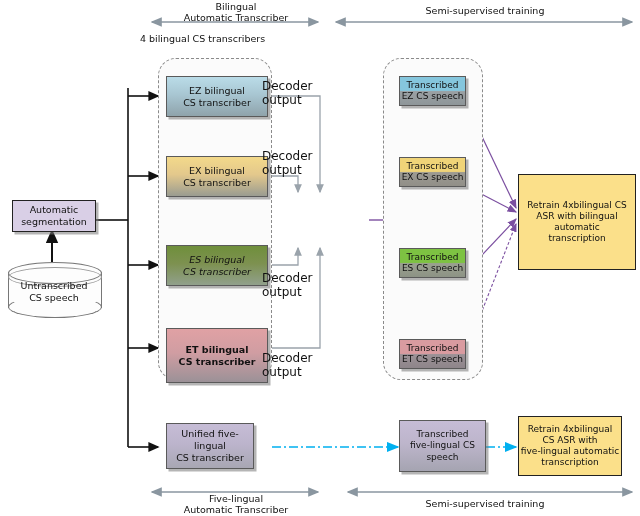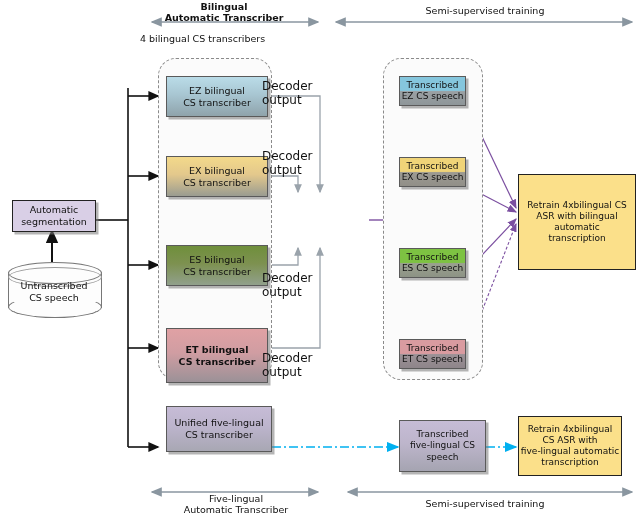--- a/index.html
+++ b/index.html
@@ -20,21 +20,21 @@
   .dashbox{border:1.3px dashed #8a8a8a;border-radius:18px;background:#fbfbfb;}
 
   
   .node{position:absolute;box-sizing:border-box;display:flex;align-items:center;
         justify-content:center;text-align:center;font-size:9.5px;color:#111;
         line-height:1.25;white-space:pre-line;border:1px solid #5a5a5a;}
   .shadowed{box-shadow:2.5px 2.5px 0 rgba(120,120,120,.55);}
 
   .n-ez{background:linear-gradient(to bottom,#badce8 0%,#a8c6d2 45%,#8fa3ab 100%);}
   .n-ex{background:linear-gradient(to bottom,#f3d98a 0%,#e3c88c 45%,#9a9c91 100%);}
-  .n-es{background:linear-gradient(to bottom,#6f8f3b 0%,#7d9150 45%,#91a08c 100%);}
+  .n-es{background:linear-gradient(to bottom,#6f8f3b 0%,#7d9150 45%,#91a08c 100%);font-style:italic;}
   .n-et{background:linear-gradient(to bottom,#e0a1a4 0%,#d09da2 45%,#9b9197 100%);}
   .n-uni{background:linear-gradient(to bottom,#c6bcd6 0%,#bcb4cc 45%,#a8a7b3 100%);}
 
   .t-ez{background:linear-gradient(to bottom,#85c6dd 0%,#85c6dd 48%,#9aa0a3 52%,#8e9699 100%);}
   .t-ex{background:linear-gradient(to bottom,#f0d478 0%,#f0d478 48%,#9c9a92 52%,#918f88 100%);}
   .t-es{background:linear-gradient(to bottom,#7dc242 0%,#7dc242 48%,#9aa08f 52%,#8d9385 100%);}
   .t-et{background:linear-gradient(to bottom,#d99ba0 0%,#d99ba0 48%,#9b9196 52%,#8e858a 100%);}
   .t-uni{background:linear-gradient(to bottom,#c6bcd6 0%,#bdb5cb 45%,#a5a4b1 100%);}
 
   .n-retrain{background:#fbe08a;border:1.4px solid #222;}
@@ -127,21 +127,21 @@
     <path d="M466,272 L516,219" stroke="#7b4fa0" stroke-width="1.2" fill="none" marker-end="url(#ahPurple)"></path>
     <path d="M466,352 L516,224" stroke="#7b4fa0" stroke-width="1.1" fill="none" stroke-dasharray="3 2" marker-end="url(#ahPurple)"></path>
 
     <path d="M272,447 L398,447" stroke="#00b0f0" stroke-width="1.6" fill="none" stroke-dasharray="9 3 2 3" marker-end="url(#ahCyan)"></path>
     <path d="M486,447 L516,447" stroke="#00b0f0" stroke-width="1.6" fill="none" stroke-dasharray="9 3 2 3" marker-end="url(#ahCyan)"></path>
   </svg>
 
   <div class="abs dashbox" style="left:158px;top:58px;width:114px;height:322px;"></div>
   <div class="abs dashbox" style="left:383px;top:58px;width:100px;height:322px;"></div>
 
-  <div class="lbl sec-lbl" style="left:148px;top:2px;width:152px;font-weight:bold;">Bilingual
+  <div class="lbl sec-lbl" style="left:160px;top:2px;width:152px;">Bilingual
 Automatic Transcriber</div>
   <div class="lbl sec-lbl" style="left:380px;top:6px;width:210px;">Semi-supervised training</div>
   <div class="lbl sec-lbl" style="left:140px;top:34px;width:190px;text-align:left;">4 bilingual CS transcribers</div>
 
   <div class="lbl sec-lbl" style="left:158px;top:494px;width:156px;">Five-lingual
 Automatic Transcriber</div>
   <div class="lbl sec-lbl" style="left:385px;top:499px;width:200px;">Semi-supervised training</div>
 
   <div class="node n-autoseg shadowed" style="left:12px;top:200px;width:84px;height:32px;">Automatic
 segmentation</div>
@@ -181,21 +181,21 @@
   <div class="node t-es shadowed" style="left:399px;top:248px;width:67px;height:30px;font-size:9px;">Transcribed
 ES CS speech</div>
   <div class="node t-et shadowed" style="left:399px;top:339px;width:67px;height:30px;font-size:9px;">Transcribed
 ET CS speech</div>
 
   <div class="node n-retrain" style="left:518px;top:174px;width:118px;height:96px;font-size:9px;">Retrain 4xbilingual  CS
 ASR with bilingual
 automatic
 transcription</div>
 
-  <div class="node n-uni shadowed" style="left:166px;top:406px;width:106px;height:46px;">Unified five-lingual
+  <div class="node n-uni shadowed" style="left:166px;top:423px;width:88px;height:46px;">Unified five-lingual
 CS transcriber</div>
 
   <div class="node t-uni shadowed" style="left:399px;top:420px;width:87px;height:52px;font-size:9px;">Transcribed
 five-lingual CS
 speech</div>
 
   <div class="node n-retrain" style="left:518px;top:416px;width:104px;height:60px;font-size:9px;">Retrain 4xbilingual
 CS ASR with
 five-lingual automatic
 transcription</div>

